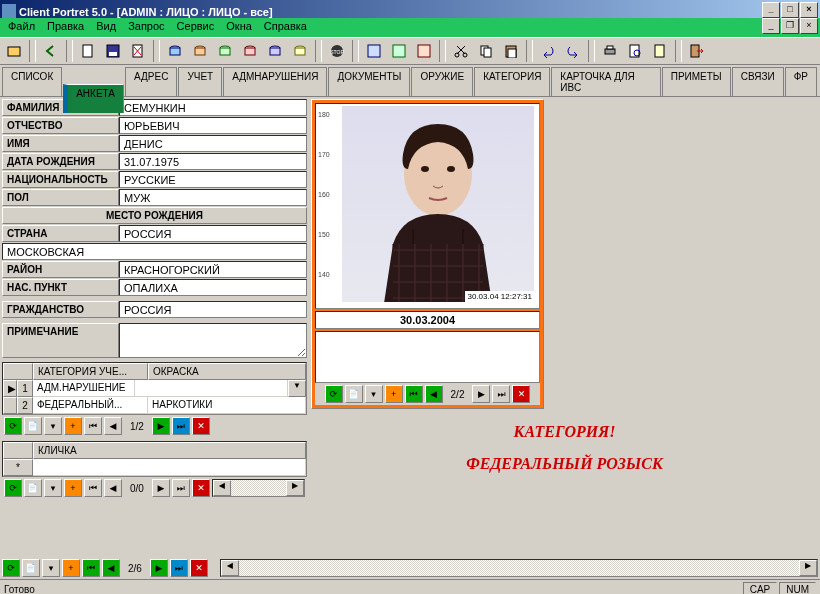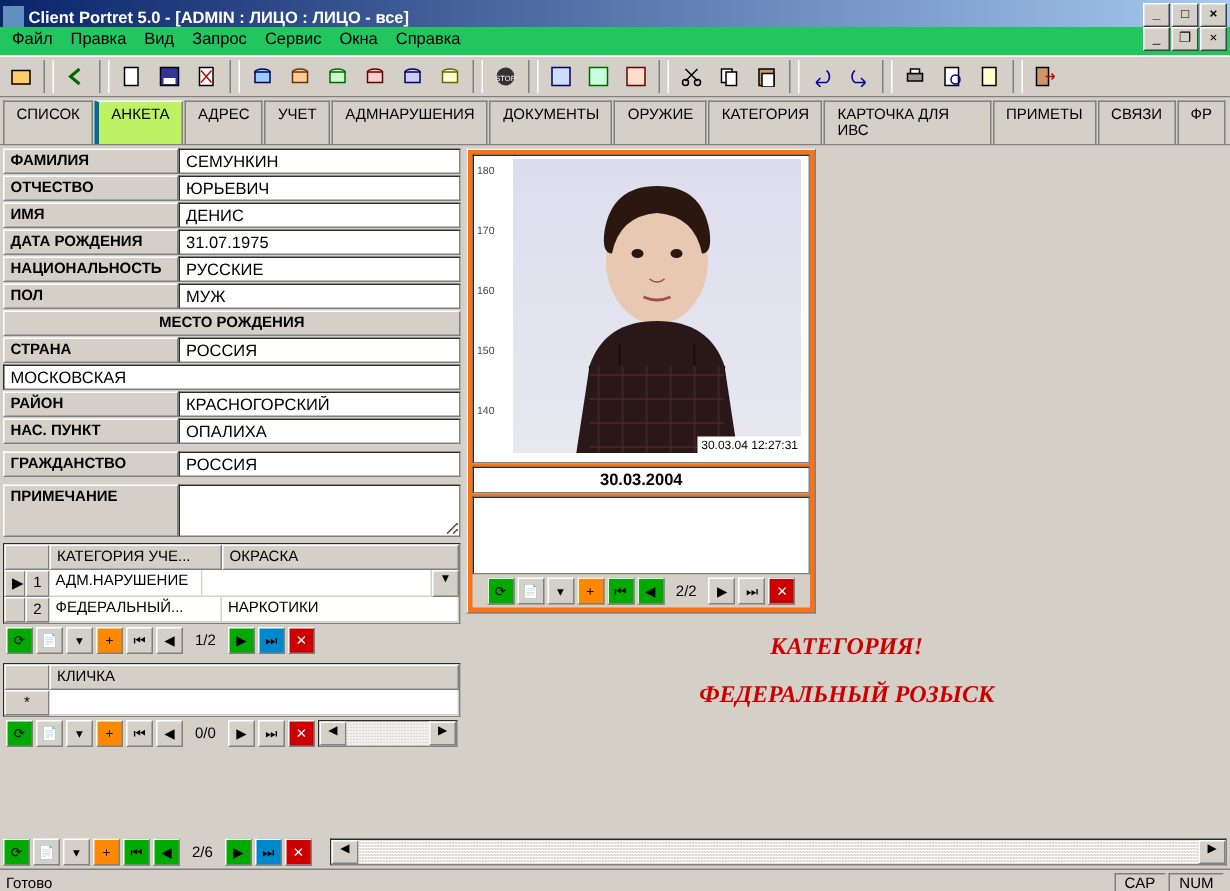--- a/index.html
+++ b/index.html
@@ -9,21 +9,21 @@
 .winbtns{margin-left:auto;display:flex;gap:1px}
 .winbtn{width:16px;height:14px;background:#d4d0c8;border:1px solid #fff;border-right-color:#404040;border-bottom-color:#404040;text-align:center;line-height:12px;font-family:Arial;font-size:9px;color:#000;cursor:pointer}
 .menubar{height:19px;background:#22c55e;display:flex;align-items:flex-start;padding:0 2px}
 .menu-item{padding:2px 6px;cursor:pointer}
 .mdiwin{margin-left:auto;display:flex;gap:1px}
 .toolbar{height:26px;background:#d4d0c8;border-top:1px solid #fff;border-bottom:1px solid #808080;display:flex;align-items:center;padding:0 2px;gap:1px}
 .tbtn{width:22px;height:22px;border:1px solid #d4d0c8;display:flex;align-items:center;justify-content:center;cursor:pointer}
 .tsep{width:5px;height:22px;border-left:1px solid #808080;border-right:1px solid #fff;margin:0 2px}
 .tabbar{background:#d4d0c8;display:flex;padding:2px 2px 0 2px;border-bottom:1px solid #808080}
 .tab{padding:3px 8px;border:1px solid #808080;border-bottom:none;background:#d4d0c8;margin-right:1px;cursor:pointer;font-size:10px}
-.tab.active{background:#bef264;border-top:1px solid #fff;border-left:3px solid #0369a1;position:relative;top:0}
+.tab.active{background:#15803d;border-top:1px solid #fff;border-left:5px solid #0369a1;position:relative;top:17px}
 .workspace{display:flex;height:460px;background:#d4d0c8}
 .left-panel{width:305px;padding:2px}
 .form-row{display:flex;margin-bottom:1px}
 .lbl{width:117px;background:#d4d0c8;border:1px solid #808080;border-top-color:#fff;border-left-color:#fff;padding:2px 4px;font-size:10px;font-weight:bold;text-align:left;box-sizing:border-box}
 .fld{flex:1;background:#fff;border:1px inset #808080;padding:2px 4px;font-size:11px;box-sizing:border-box;height:17px}
 .section-hdr{background:#d4d0c8;border:1px solid #808080;border-top-color:#fff;border-left-color:#fff;text-align:center;padding:2px;font-weight:bold;font-size:10px;margin-bottom:1px}
 .notes{height:35px}
 .grid{border:1px inset #808080;background:#fff;margin-top:4px}
 .grid-hdr{display:flex;background:#d4d0c8}
 .grid-hdr-cell{border:1px solid #808080;border-top-color:#fff;border-left-color:#fff;padding:2px 4px;font-size:10px;box-sizing:border-box}

